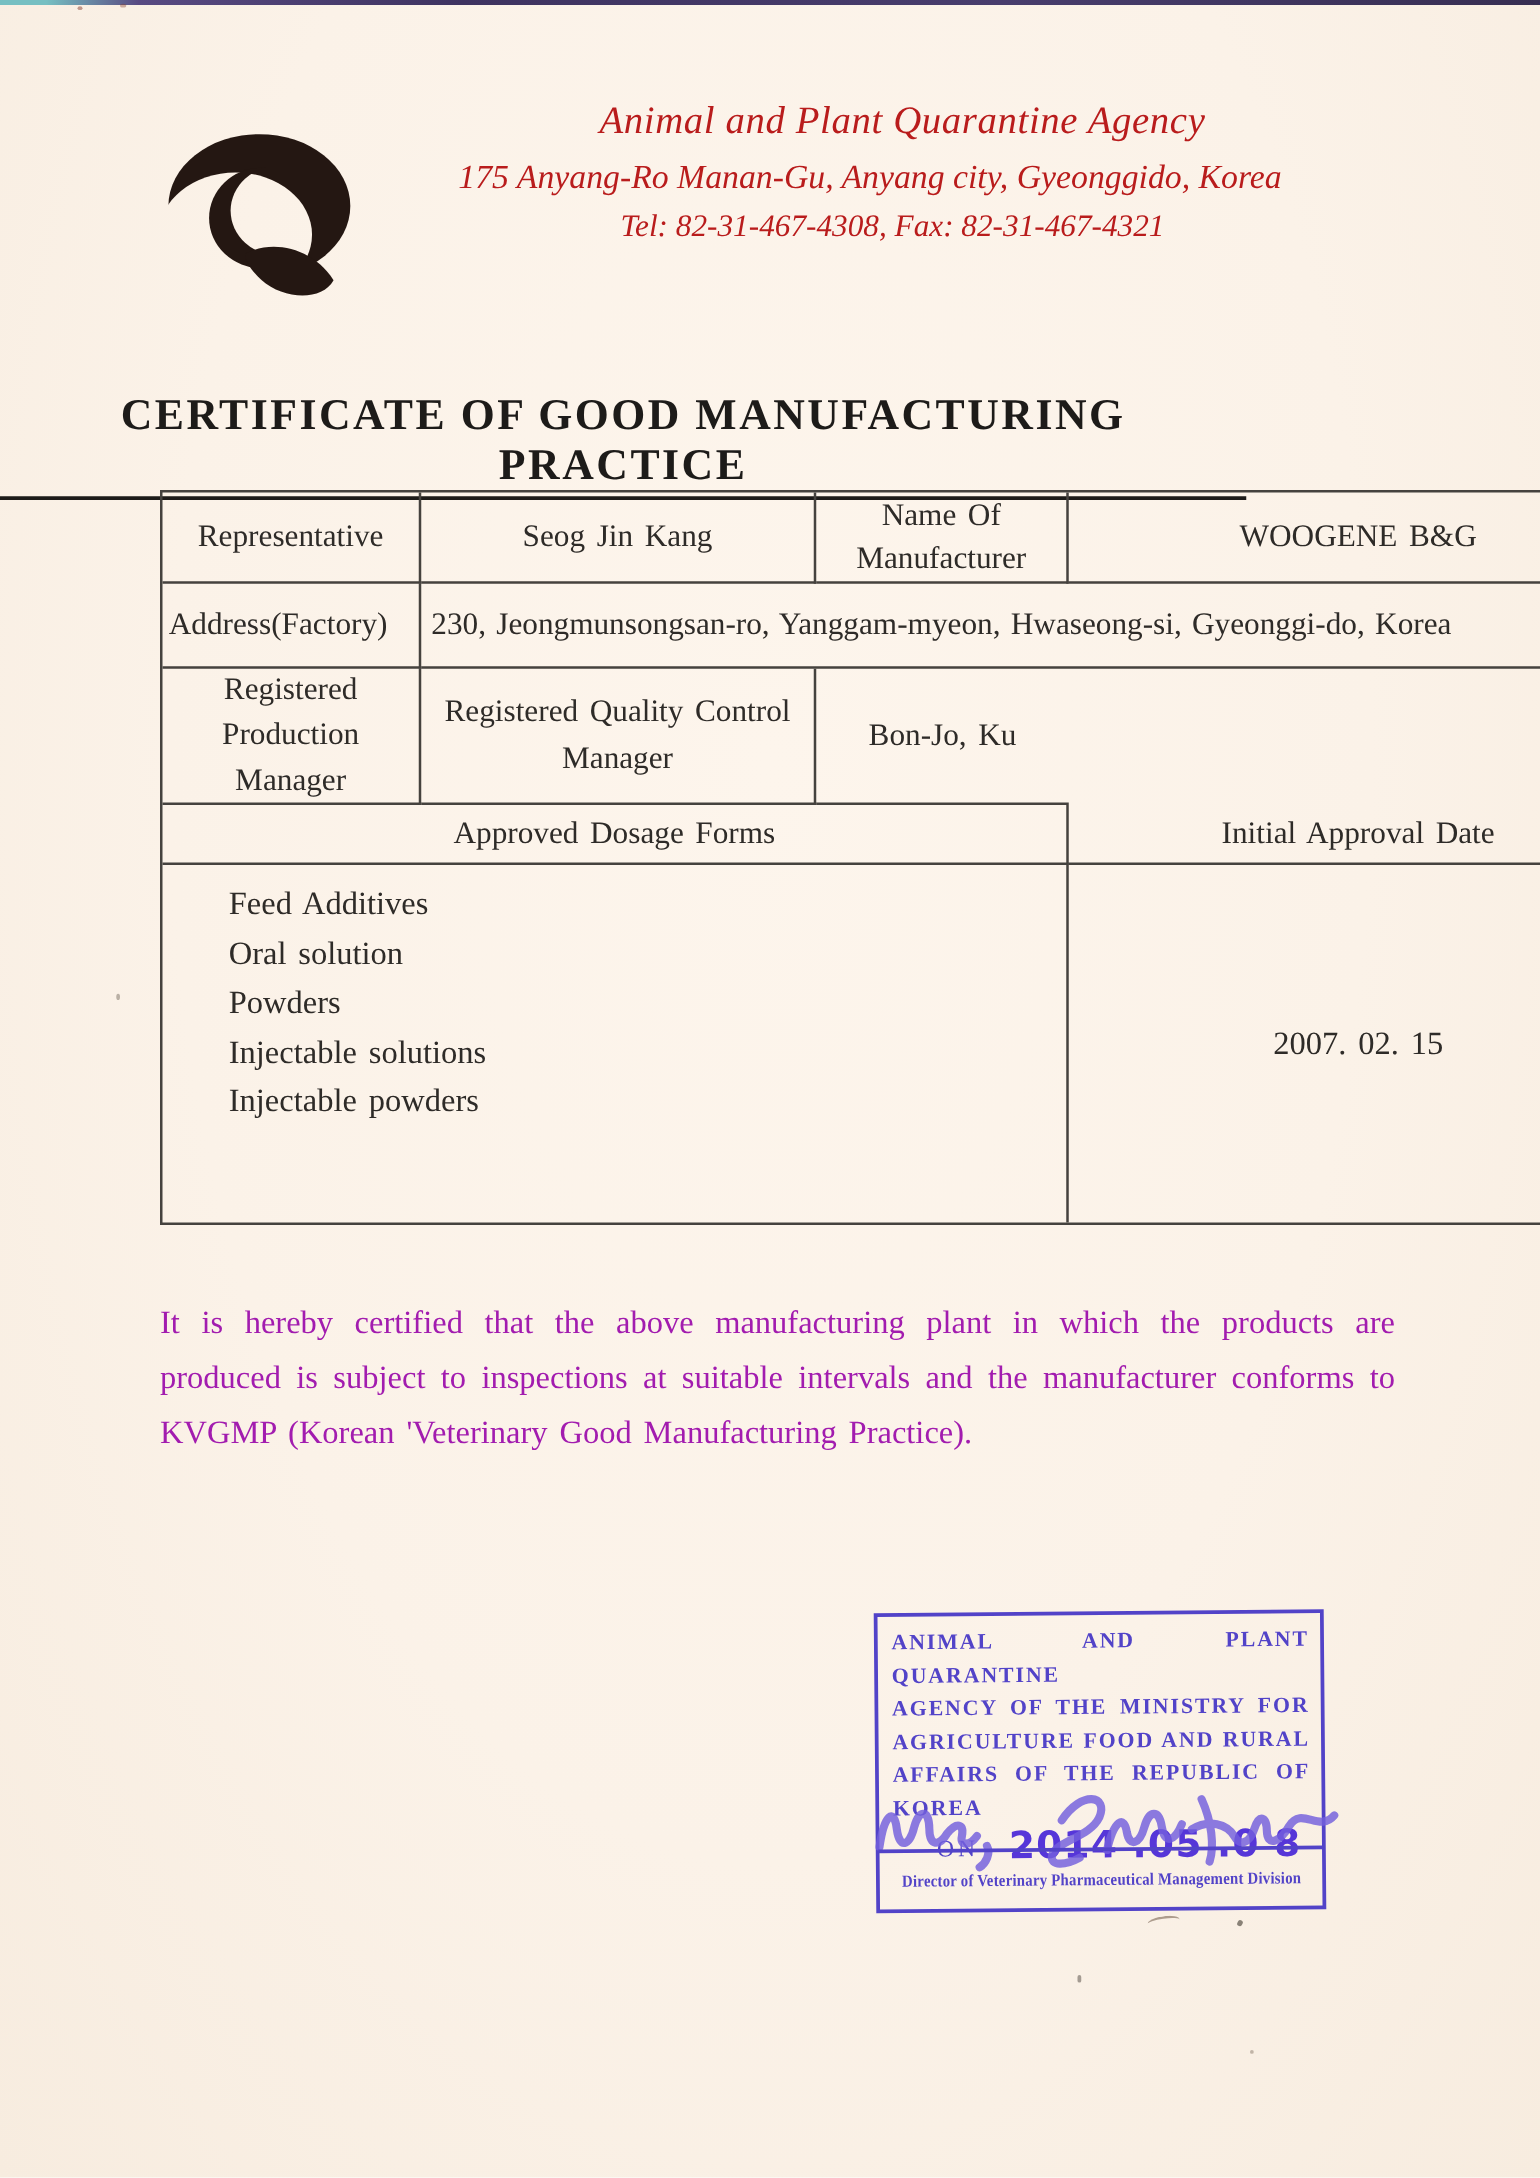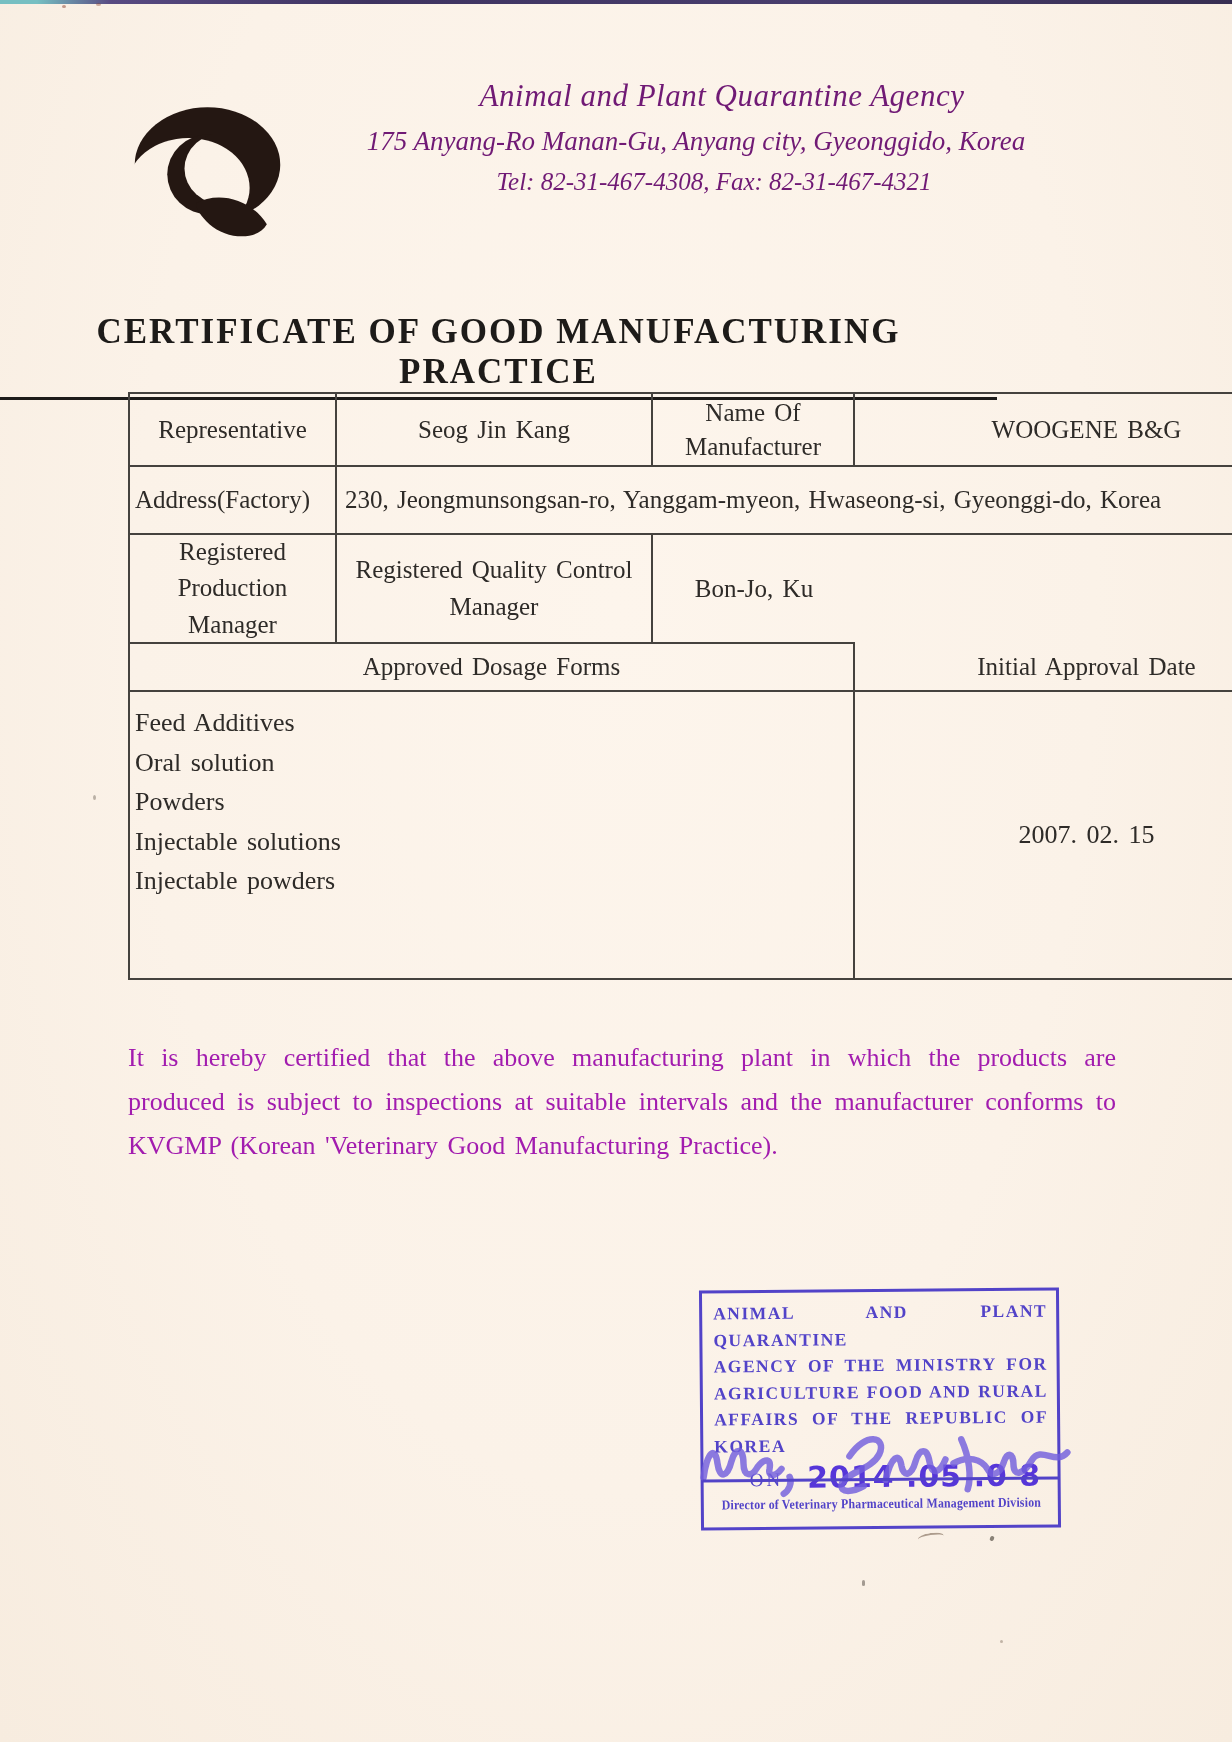--- a/index.html
+++ b/index.html
@@ -12,21 +12,21 @@
   
   .scan-edge{position:absolute;top:0;left:0;right:0;height:4px;
     background:linear-gradient(90deg,#76bfc2 0%,#76bfc2 3%,#584a82 9%,#3e3360 30%,#483d6d 65%,#372e52 100%);}
   .speck{position:absolute;border-radius:50%;}
 
   
   .logo{position:absolute;left:118px;top:92px;width:178px;height:158px;}
 
   
   .hdr{position:absolute;left:190px;top:78px;width:1040px;text-align:center;
-    font-style:italic;color:#701a75;}
+    font-style:italic;color:#b91c1c;}
   .hdr-line1{font-size:31px;letter-spacing:.5px;transform:translateX(12px);}
   .hdr-line2{font-size:27px;margin-top:12px;transform:translateX(-14px);}
   .hdr-line3{font-size:25px;margin-top:11px;transform:translateX(4px);}
 
   
   .title-wrap{position:absolute;left:0;top:312px;width:997px;text-align:center;}
   .title{display:inline-block;font-size:35px;font-weight:bold;letter-spacing:2px;
     color:#1d1b19;border-bottom:3.5px solid #1d1b19;padding:0 3px 5px;}
 
   
@@ -36,21 +36,21 @@
     border:2px solid #45423e;box-sizing:border-box;}
   .cell{border-right:2px solid #45423e;border-bottom:2px solid #45423e;
     display:flex;align-items:center;justify-content:center;text-align:center;
     font-size:25px;word-spacing:3px;box-sizing:border-box;line-height:34px;}
   .no-r{border-right:none}.no-b{border-bottom:none}
   .span3{grid-column:span 3;}
   .left{justify-content:flex-start;text-align:right;padding-left:5px;}
   .addr-val{justify-content:flex-start;text-align:left;padding:0 8px;word-spacing:2px;}
   .mgr{line-height:36.5px;}
   .list-cell{display:block;text-align:left;padding:11px 8px 0 5px;
-    font-size:26px;line-height:39.5px;}
+    font-size:26px;line-height:39.5px;margin-left:48px;}
   .date-cell{font-size:26px;}
 
   
   .para{position:absolute;left:128px;top:1036px;width:988px;
     font-size:26px;line-height:44px;word-spacing:3px;color:#a21caf;
     text-align:justify;text-align-last:left;}
 
   
   .stamp{position:absolute;left:700px;top:1289px;width:360px;height:240px;
     border:3px solid #4636c6;box-sizing:border-box;transform:rotate(-0.5deg);

